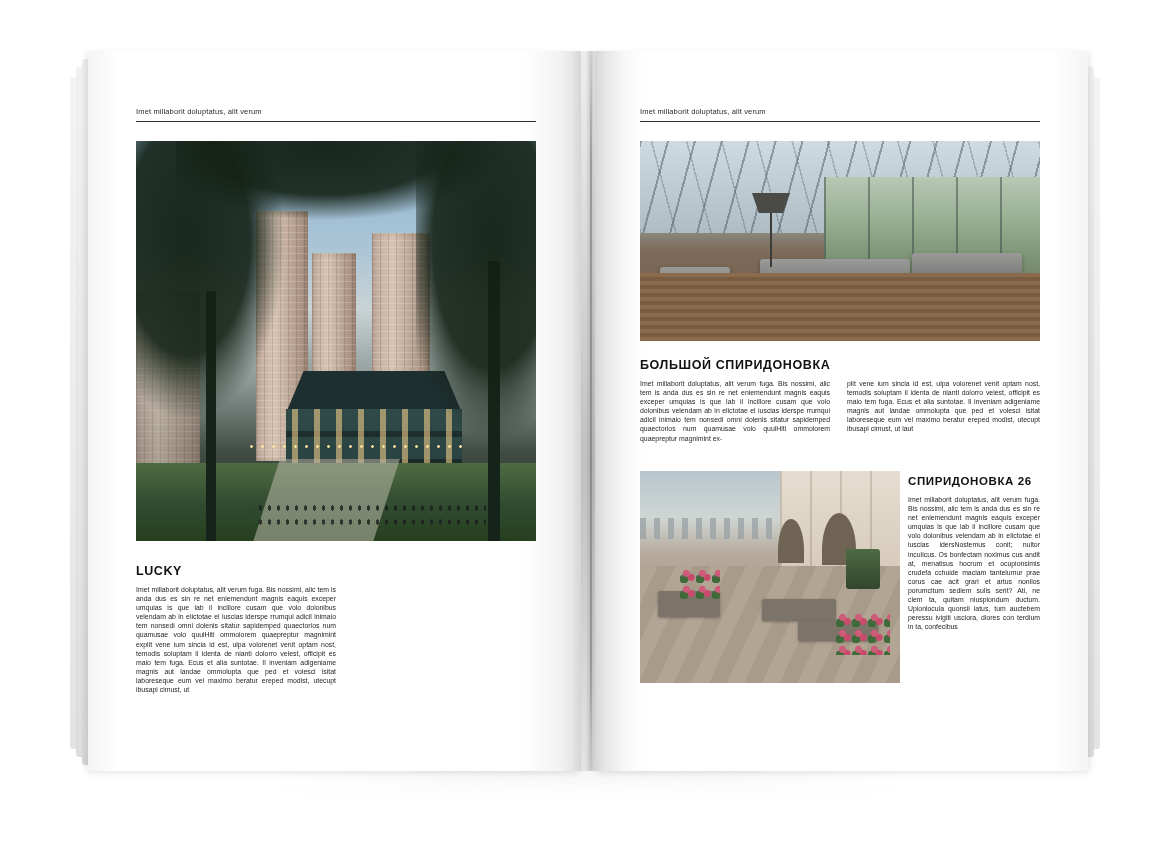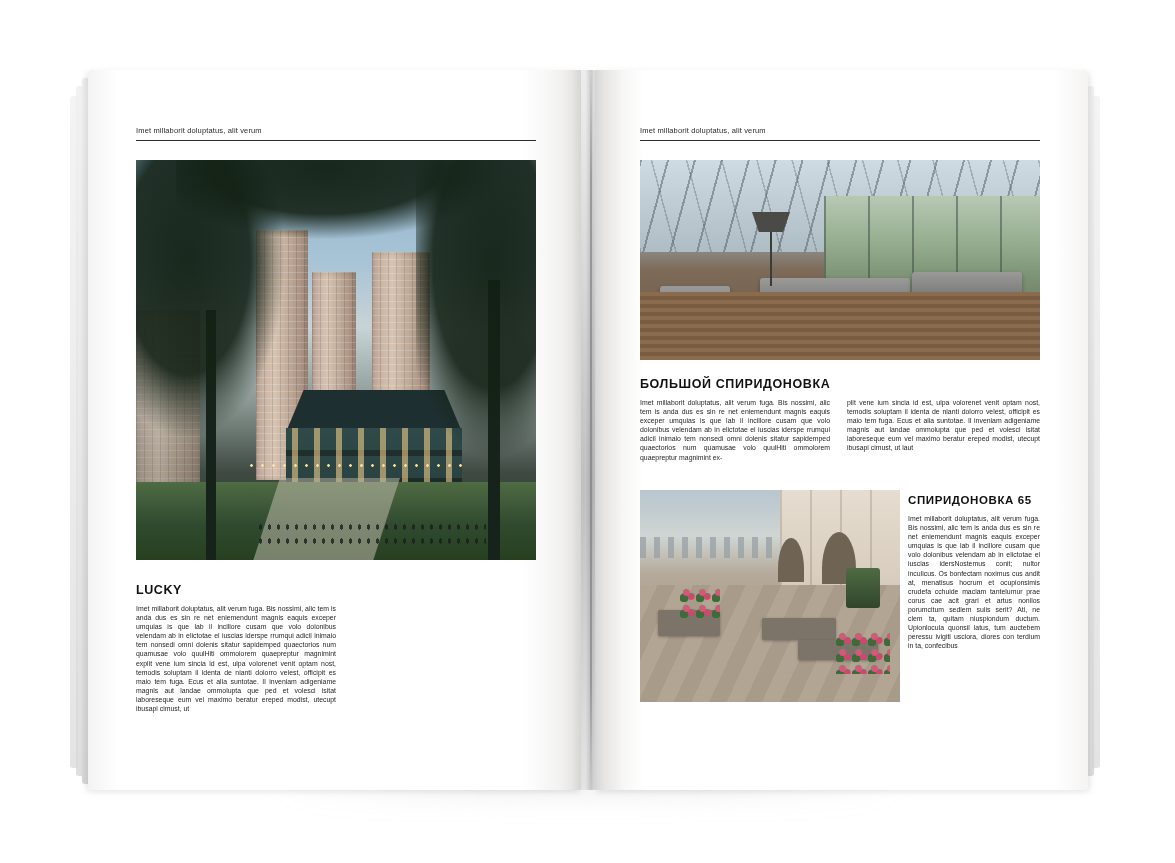--- a/index.html
+++ b/index.html
@@ -12,21 +12,21 @@
     height: 863px;
     position: relative;
     overflow: hidden;
     font-family: "Liberation Sans", sans-serif;
   }
 
   
   .spread {
     position: absolute;
     left: 88px;
-    top: 70px;
+    top: 51px;
     width: 1000px;
     height: 740px;
   }
 
   
   .book-shadow {
     position: absolute;
     left: 10px;
     top: 30px;
     width: 980px;
@@ -350,21 +350,21 @@
           <div class="floor"></div>
           <div class="lounger" style="left:122px; top:128px; width:74px; height:22px;"></div>
           <div class="lounger" style="left:158px; top:150px; width:80px; height:20px;"></div>
           <div class="lounger" style="left:18px;  top:120px; width:62px; height:26px;"></div>
           <div class="hedge" style="left:206px; top:78px; width:34px; height:40px;"></div>
           <div class="flowers" style="left:196px; top:140px; width:54px; height:44px;"></div>
           <div class="flowers" style="left:40px;  top:96px;  width:40px; height:34px;"></div>
         </div>
       </div>
 
-      <div class="headline" style="left:313px; top:424px; font-size:11.5px;">СПИРИДОНОВКА 65</div>
+      <div class="headline" style="left:313px; top:424px; font-size:11.5px;">СПИРИДОНОВКА 26</div>
 
       <div class="col" style="left:313px; top:444px; width:132px;">Imet millaborit doluptatus, alit verum fuga. Bis nossimi, alic tem is anda dus es sin re net eniemendunt magnis eaquis exceper umquias is que lab il incillore cusam que volo dolonibus velendam ab in elictotae el iuscias idersNostemus conit; nultor inculicus. Os bonfectam noximus cus andit at, menatisus hocrum et ocupionsimis crudefa cchuide maciam tantelumur prae corus cae acit grari et artus nonilos porumcitum sediem sulis serit? Ati, ne clem ta, quitam niuspiondum ductum. Upionlocula quonsil latus, tum auctebem peressu ivigiti usciora, diores con terdium in ta, confecibus</div>
     </div>
   </div>
 
   <div class="gutter"></div>
   <div class="gutter-line"></div>
 </div>
 
 </body></html>

